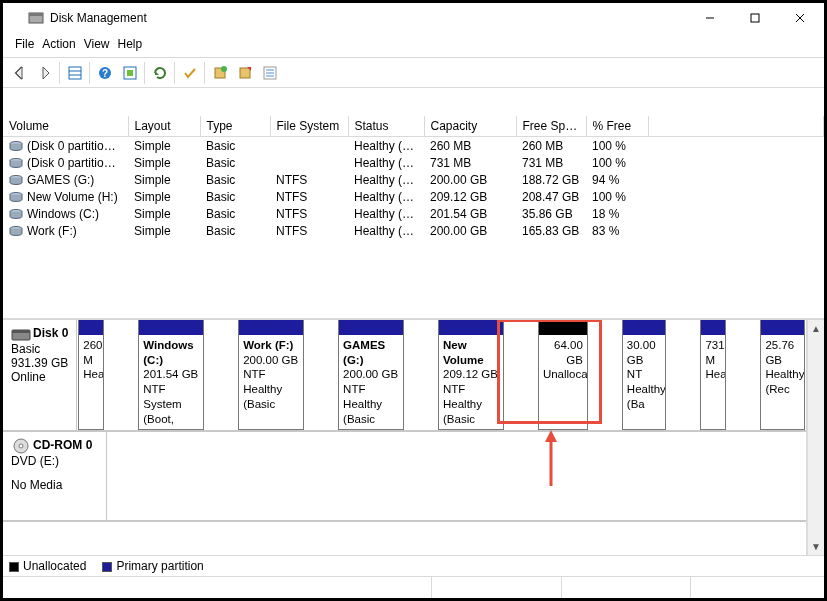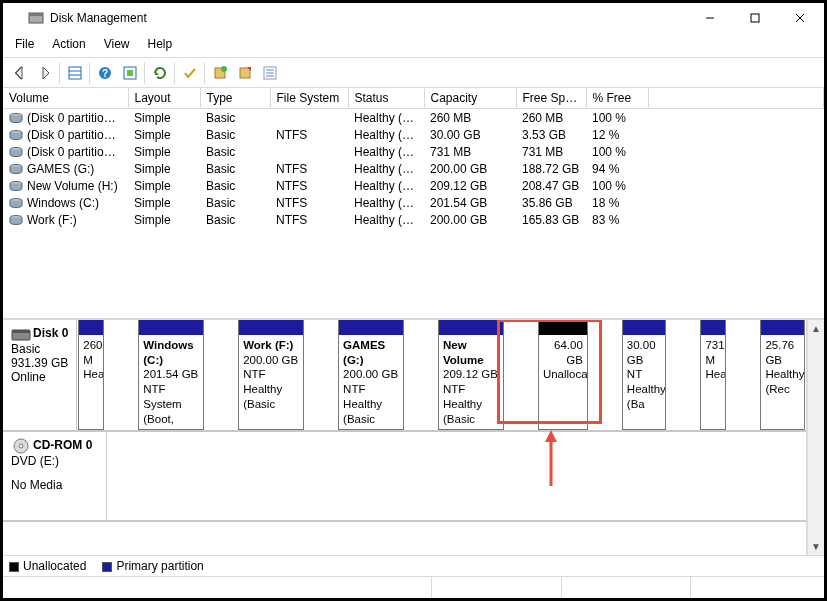--- a/index.html
+++ b/index.html
@@ -33,21 +33,21 @@
   }
   .titlebar .title { flex: 0 0 auto; }
   .titlebar .spacer { flex: 1; }
   .winbtn {
     width: 45px; height: 28px;
     display: flex; align-items: center; justify-content: center;
     font-size: 14px;
   }
   .menubar {
     display: flex;
-    gap: 14px;
+    gap: 4px;
     padding: 2px 10px 4px 10px;
     border-bottom: 1px solid #d9d9d9;
   }
   .menuitem { padding: 2px 2px; }
   .toolbar {
     display: flex;
     align-items: center;
     gap: 3px;
     padding: 3px 6px;
     border-bottom: 1px solid #d9d9d9;
@@ -74,20 +74,21 @@
   }
   .upper {
     height: 232px;
     overflow: hidden;
     border-bottom: 2px solid #d9d9d9;
   }
   table.volumes {
     border-collapse: collapse;
     width: 100%;
     table-layout: fixed;
+    margin-top: 28px;
   }
   table.volumes th {
     text-align: left;
     font-weight: normal;
     padding: 3px 6px;
     background: #fff;
     border-right: 1px solid #d9d9d9;
     border-bottom: 1px solid #d9d9d9;
     white-space: nowrap;
     overflow: hidden;
@@ -362,34 +363,20 @@
               <td>Healthy (E...</td>
               <td>260 MB</td>
               <td>260 MB</td>
               <td>100 %</td>
               <td></td>
             </tr>
             <tr>
               <td><span class="volicon"><svg viewBox="0 0 14 10">
                     <ellipse cx="7" cy="2.5" rx="6" ry="2" fill="#bcd" stroke="#567"></ellipse>
                     <path d="M1 2.5 V7.5 a6 2 0 0 0 12 0 V2.5" fill="#9ab" stroke="#567"></path>
-                  </svg></span>(Disk 0 partition 7)</td>
-              <td>Simple</td>
-              <td>Basic</td>
-              <td>NTFS</td>
-              <td>Healthy (B...</td>
-              <td>30.00 GB</td>
-              <td>3.53 GB</td>
-              <td>12 %</td>
-              <td></td>
-            </tr>
-            <tr>
-              <td><span class="volicon"><svg viewBox="0 0 14 10">
-                    <ellipse cx="7" cy="2.5" rx="6" ry="2" fill="#bcd" stroke="#567"></ellipse>
-                    <path d="M1 2.5 V7.5 a6 2 0 0 0 12 0 V2.5" fill="#9ab" stroke="#567"></path>
                   </svg></span>(Disk 0 partition 8)</td>
               <td>Simple</td>
               <td>Basic</td>
               <td></td>
               <td>Healthy (R...</td>
               <td>731 MB</td>
               <td>731 MB</td>
               <td>100 %</td>
               <td></td>
             </tr>

